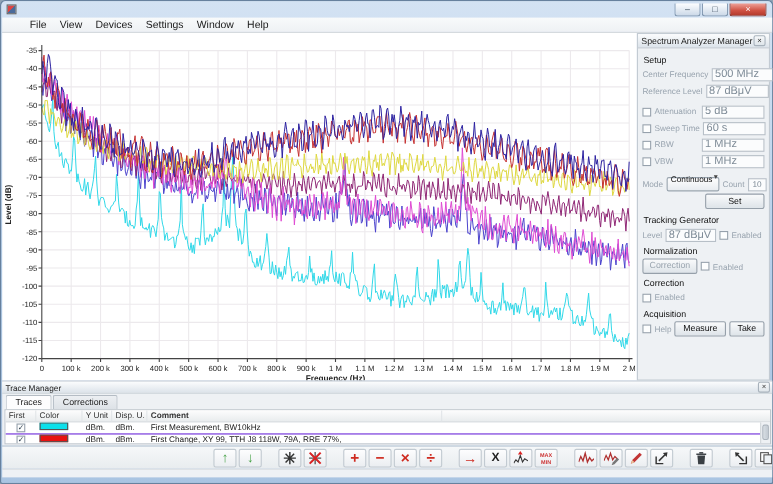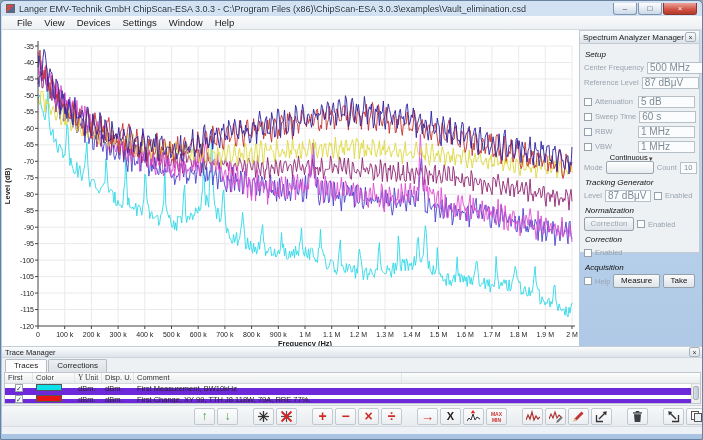--- a/index.html
+++ b/index.html
@@ -18,41 +18,41 @@
   .title-text { font-size: 9px; color: #1b2b3a; white-space: nowrap; overflow: hidden; text-shadow: 0 0 2px #fff; }
   .winbtns { margin-left: auto; display: flex; gap: 1px; flex: none; }
   .wbtn { width: 24px; height: 12px; font-size: 8px; line-height: 11px; text-align: center;
     color: #2c3e50; background: linear-gradient(#fdfeff, #ccd9e8); border: 1px solid #7e95ad;
     border-top: none; border-radius: 0 0 3px 3px; }
   .wbtn.close { width: 34px; background: linear-gradient(#efa39a, #cf5143 60%, #b23a2c);
     color: #fff; border-color: #8e3529; }
   
   .menubar { position: absolute; left: 1px; top: 15px; width: 701px; height: 14px;
     background: linear-gradient(#f8fafb,#eef1f4); border-bottom: 1px solid #d5dade;
-    display: flex; align-items: center; padding-left: 9px; }
+    display: flex; align-items: center; padding-left: 19px; }
   .menu-item { font-size: 9.5px; color: #1a1a1a; padding: 1px 6px; }
   
   .chart-area { position: absolute; left: 1px; top: 29px; width: 577px; height: 316px; background: #fff; }
   
-  .side-panel { position: absolute; left: 578px; top: 29px; width: 121px; height: 223px;
+  .side-panel { position: absolute; left: 578px; top: 29px; width: 121px; height: 316px;
     background: #eef1f4; border: 1px solid #c3cbd3; }
   .panel-header { height: 13px; background: linear-gradient(#fbfcfd,#dce3ea);
     border-bottom: 1px solid #c3cbd3; display: flex; align-items: center; padding: 0 3px;
     font-size: 8px; color: #222; }
   .panel-close { margin-left: auto; width: 11px; height: 10px; font-size: 7px; line-height: 9px;
     text-align: center; color: #333; border: 1px solid #a8b2bc; background: linear-gradient(#f6f8fa,#dfe5ea); border-radius: 2px; }
   .sp-body { padding: 2px 4px 0 4px; }
-  .sec { font-size: 8px; color: #111; margin: 4px 0 1px 1px; font-style: italic; }
+  .sec { font-size: 8px; color: #111; margin: 4px 0 1px 1px; }
   .f-row { display: flex; align-items: center; margin: 2px 0; gap: 3px; min-height: 13px; }
   .f-label { color: #99a4af; font-size: 7.5px; white-space: nowrap; flex: 1 1 auto; }
   .f-input { width: 57px; height: 12px; flex: none; background: #fbfcfd; border: 1px solid #b7bfc7;
     font-size: 10px; color: #7e8b97; line-height: 10px; padding: 0 2px; overflow: hidden; white-space: nowrap; }
   .cb { width: 8px; height: 8px; flex: none; border: 1px solid #96a1ac; background: #fdfefe;
     font-size: 7px; line-height: 7px; text-align: center; color: #2a3a4a; }
-  .combo { width: 48px; height: 13px; flex: none; display: flex; align-items: flex-end;
+  .combo { width: 48px; height: 13px; flex: none; display: flex; align-items: center;
     background: linear-gradient(#fefefe,#e8ecf0); border: 1px solid #9aa5af; border-radius: 2px;
     font-size: 7.5px; color: #111; padding: 0 1px 11px 3px; }
   .combo .arr { margin-left: auto; font-size: 6px; color: #444; }
   .btn { height: 14px; border: 1px solid #96a0aa; border-radius: 2px; font-size: 8px; color: #111;
     background: linear-gradient(#f9fafb,#dee4e9); padding: 0 8px; line-height: 12px; text-align: center; }
   .btn.disabled { color: #9aa5af; }
   .count-input { width: 17px; height: 12px; flex: none; background: #fbfcfd; border: 1px solid #b7bfc7;
     font-size: 7.5px; color: #7e8b97; line-height: 10px; text-align: center; }
   
   .trace-manager { position: absolute; left: 1px; top: 345px; width: 701px; height: 59px;
@@ -62,21 +62,21 @@
   .tm-tabs { position: absolute; top: 12px; left: 3px; height: 13px; display: flex; gap: 1px; }
   .tab { font-size: 8px; color: #222; padding: 1px 8px 0 8px; background: linear-gradient(#eceff2,#dde2e7);
     border: 1px solid #b4bcc4; border-bottom: none; border-radius: 2px 2px 0 0; }
   .tab.active { background: #fdfdfe; }
   .tm-table { position: absolute; left: 2px; right: 2px; top: 25px; bottom: 1px;
     background: #fff; border: 1px solid #bfc6cd; overflow: hidden; }
   .thead { display: flex; height: 11px; background: linear-gradient(#fdfdfd,#e9ecee);
     border-bottom: 1px solid #d2d7db; }
   .th { font-size: 7.5px; color: #333; line-height: 10px; padding: 0 3px; border-right: 1px solid #e2e5e8;
     white-space: nowrap; overflow: hidden; flex: none; }
-  .tr { display: flex; height: 11px; align-items: flex-start; border-bottom: 7px solid #6d28d9; }
+  .tr { display: flex; height: 11px; align-items: flex-end; border-bottom: 1px solid #6d28d9; }
   .td { font-size: 7.5px; color: #222; line-height: 10px; padding: 0 3px; white-space: nowrap;
     overflow: hidden; flex: none; }
   .swatch { width: 26px; height: 7px; border: 1px solid #555; }
   .vscroll { position: absolute; right: 0; top: 11px; bottom: 0; width: 9px;
     background: #eef1f4; border-left: 1px solid #d2d7db; }
   .vthumb { position: absolute; left: 1px; top: 2px; width: 6px; height: 14px;
     background: linear-gradient(90deg,#d8dee4,#c2cad2); border: 1px solid #aab3bc; border-radius: 2px; }
   
   .toolbar { position: absolute; left: 1px; top: 404px; width: 701px; height: 21px;
     background: linear-gradient(#f6f8f9,#e8ecef); border-top: 1px solid #d2d7db;
@@ -88,21 +88,20 @@
   .statusbar { position: absolute; left: 1px; top: 425px; width: 701px; height: 8px;
     background: #eef1f5; border-top: 1px solid #d8dce0; }
 </style>
 </head>
 <body>
 
 <div class="win">
 
   <div class="titlebar">
     <span class="app-icon"></span>
-    <span class="title-text">Langer EMV-Technik GmbH ChipScan-ESA 3.0.3  -  C:\Program Files (x86)\ChipScan-ESA 3.0.3\examples\Vault_elimination.csd</span>
     <span class="winbtns">
       <span class="wbtn">–</span>
       <span class="wbtn">□</span>
       <span class="wbtn close">×</span>
     </span>
   </div>
 
   <div class="menubar" id="menubar">
       <span class="menu-item">File</span>
       <span class="menu-item">View</span>
@@ -289,20 +288,23 @@
 
       <div class="f-row">
         <span class="f-label" style="flex:none">Mode</span>
         <span class="combo">
           <span>Continuous</span>
           <span class="arr">▼</span>
         </span>
         <span class="f-label" style="flex:1 1 auto; text-align:right">Count</span>
         <span class="count-input">10</span>
       </div>
+      <div class="f-row" style="justify-content:flex-end; margin-bottom:6px;">
+        <span class="btn" style="width:54px">Set</span>
+      </div>
 
       <div class="sec">Tracking Generator</div>
       <div class="f-row">
         <span class="f-label" style="flex:none">Level</span>
         <span class="f-input" style="width:46px">87 dBμV</span>
         <span class="cb"></span>
         <span class="f-label" style="flex:none">Enabled</span>
       </div>
 
       <div class="sec">Normalization</div>
@@ -334,23 +336,23 @@
       <span class="panel-close" style="margin-left:auto">×</span>
     </div>
     <div class="tm-tabs" id="tm-tabs">
         <span class="tab active">Traces</span>
         <span class="tab">Corrections</span>
       </div>
     <div class="tm-table">
       <div class="thead" id="tm-thead">
           <div class="th" style="width: 28px;">First</div>
           <div class="th" style="width: 42px;">Color</div>
-          <div class="th" style="width: 27px; font-family: Liberation Serif, serif;">Y Unit</div>
+          <div class="th" style="width: 27px;">Y Unit</div>
           <div class="th" style="width: 32px;">Disp. U.</div>
-          <div class="th" style="width: 268px;">Comment</div>
+          <div class="th" style="width: 268px; font-weight: bold;">Comment</div>
         </div>
       <div id="tm-rows">
           <div class="tr">
             <div class="td" style="width: 28px; text-align: center;"><span class="cb" style="display: inline-block;">✓</span></div>
             <div class="td" style="width: 42px;"><span class="swatch" style="display: inline-block; background: rgb(12, 224, 234);"></span></div>
             <div class="td" style="width: 27px;">dBm.</div>
             <div class="td" style="width: 32px;">dBm.</div>
             <div class="td" style="width: 178px;">First Measurement, BW10kHz</div>
             <div class="td" style="width: 268px;"></div>
           </div>

